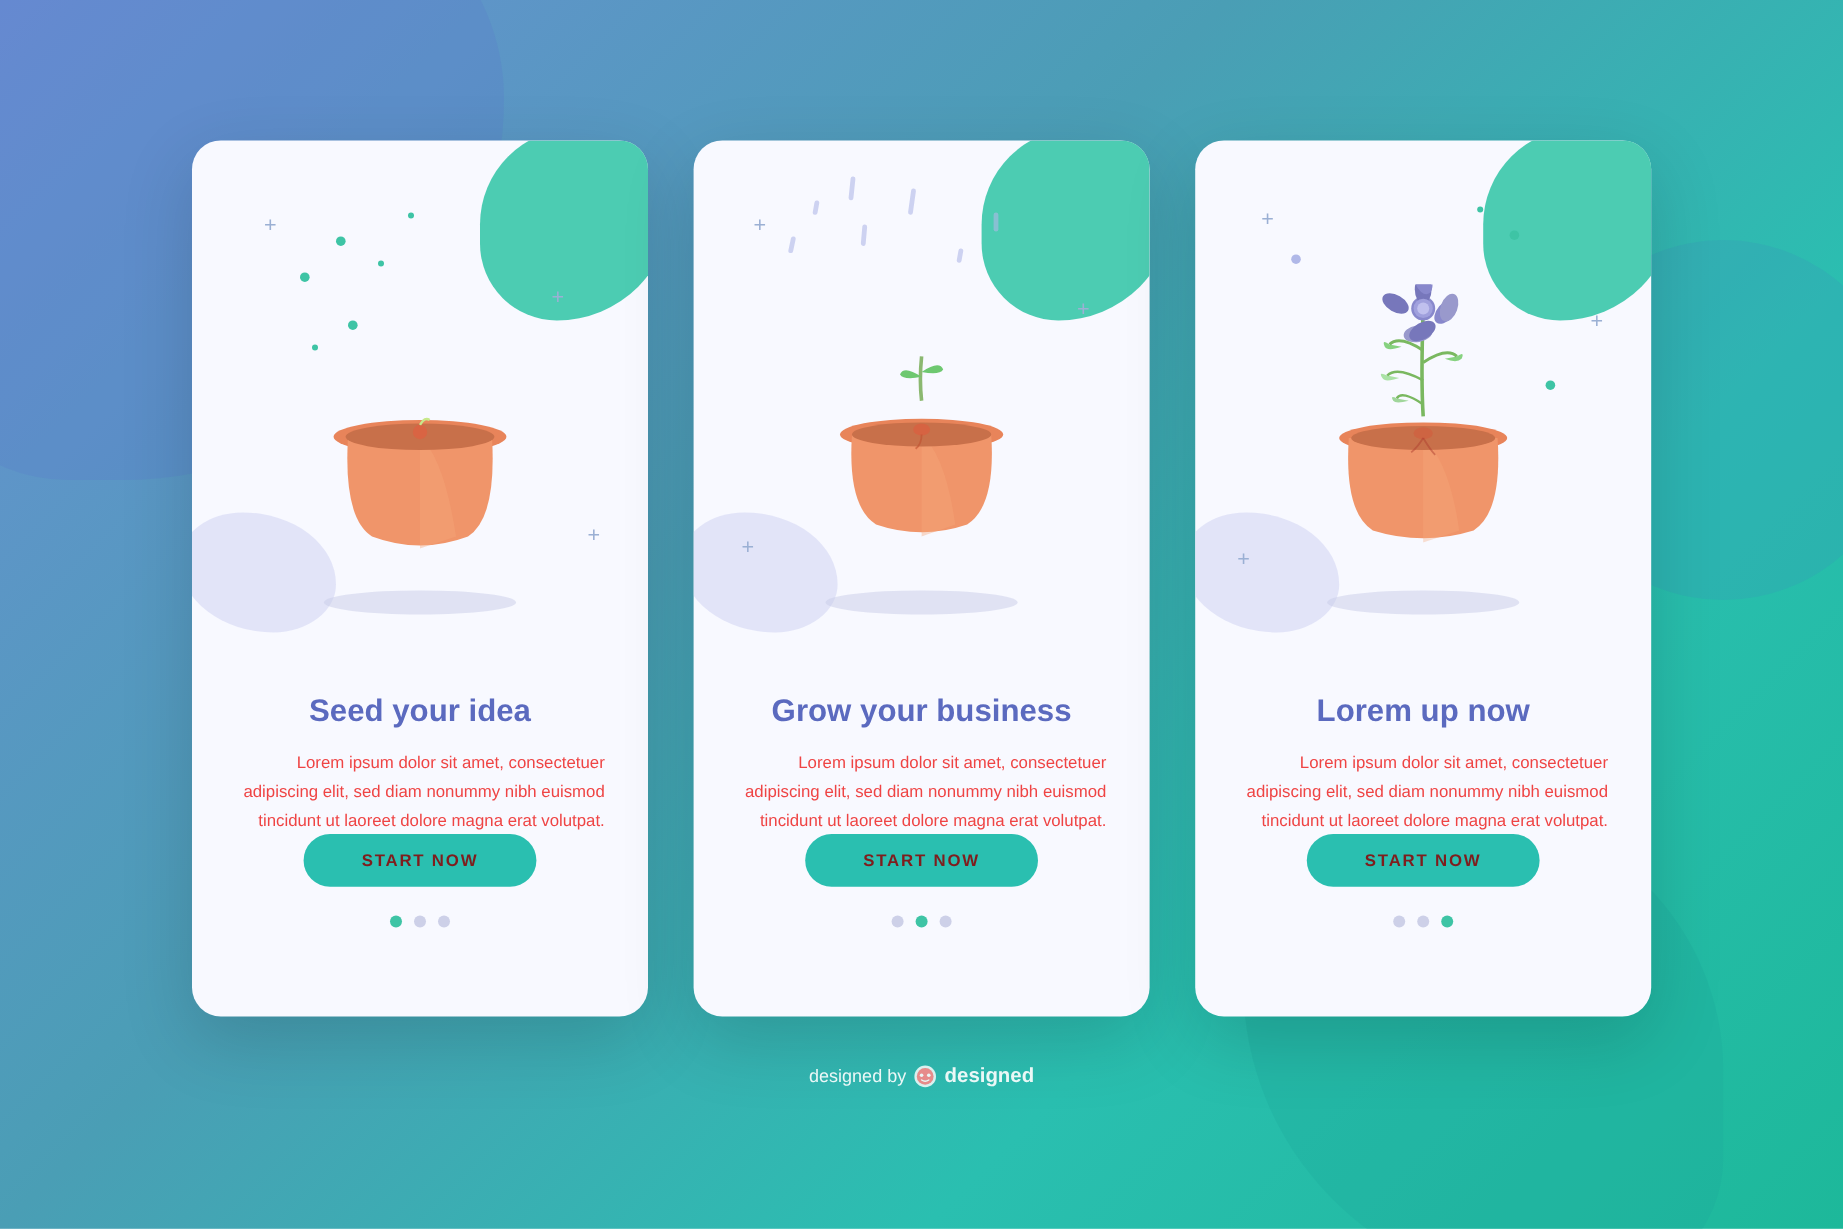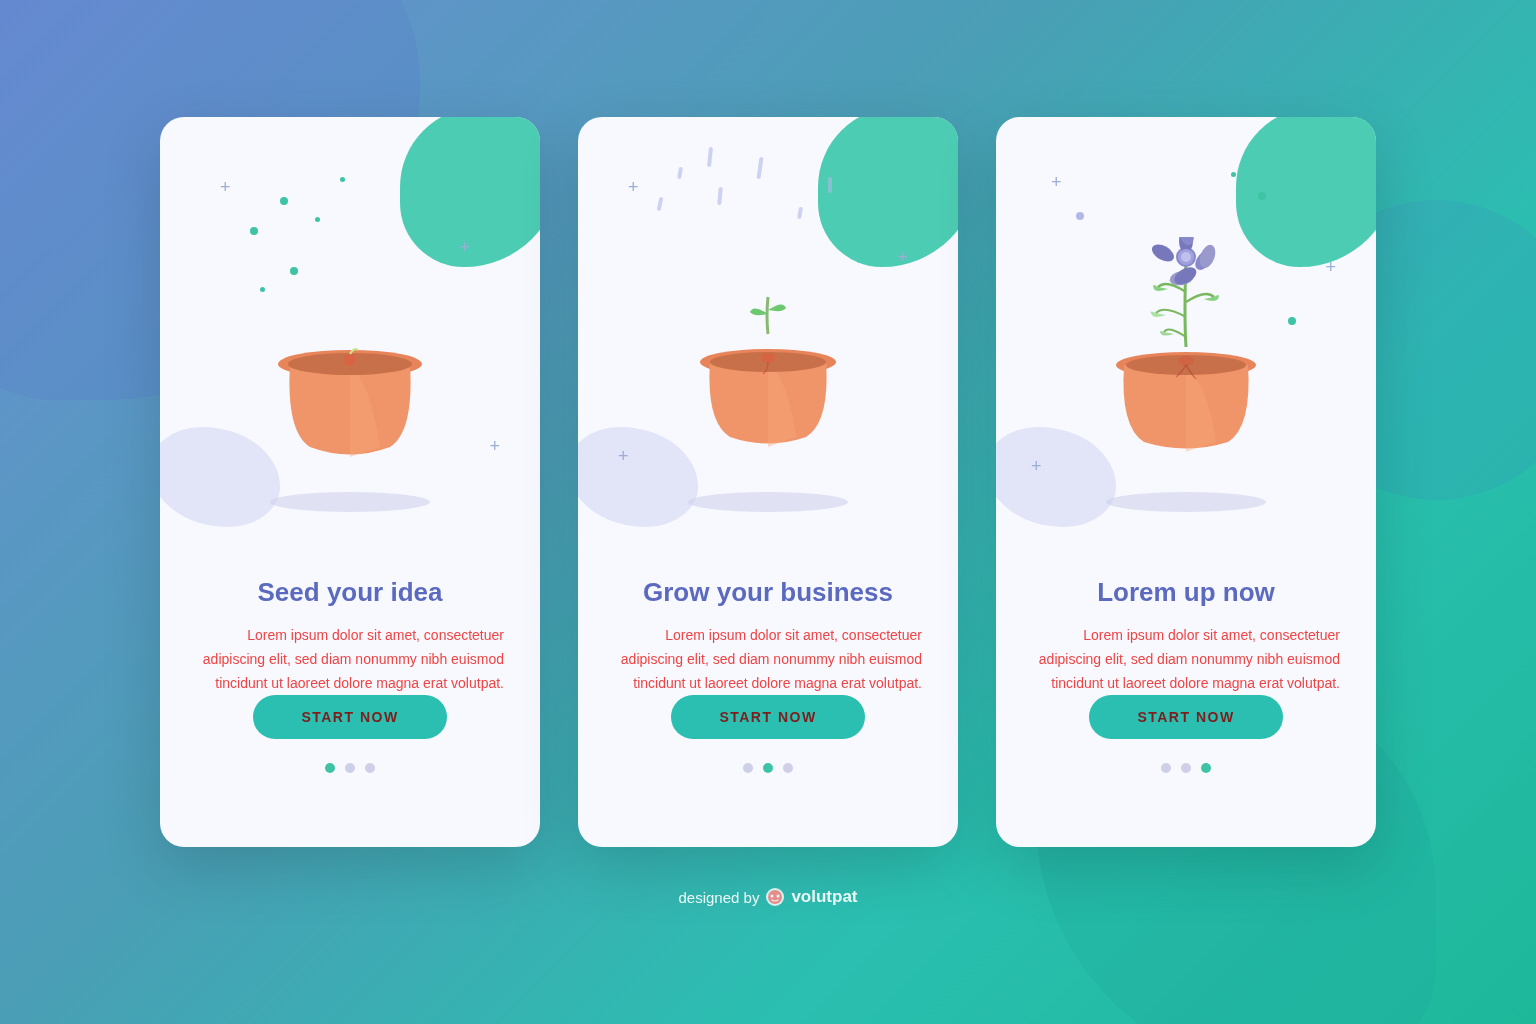--- a/index.html
+++ b/index.html
@@ -412,14 +412,14 @@
 <div class="footer">
   <span>designed by</span>
 
   <svg width="20" height="20" viewBox="0 0 20 20">
     <circle cx="10" cy="10" r="9" fill="white" opacity="0.9"></circle>
     <circle cx="10" cy="10" r="7" fill="#ff6b6b" opacity="0.8"></circle>
     <circle cx="7" cy="9" r="1.5" fill="white"></circle>
     <circle cx="13" cy="9" r="1.5" fill="white"></circle>
     <path d="M7 13 Q10 15 13 13" stroke="white" stroke-width="1.2" fill="none" stroke-linecap="round"></path>
   </svg>
-  <span class="footer-brand">volutpat</span>
+  <span class="footer-brand">designed</span>
 </div>
 
 </body></html>

